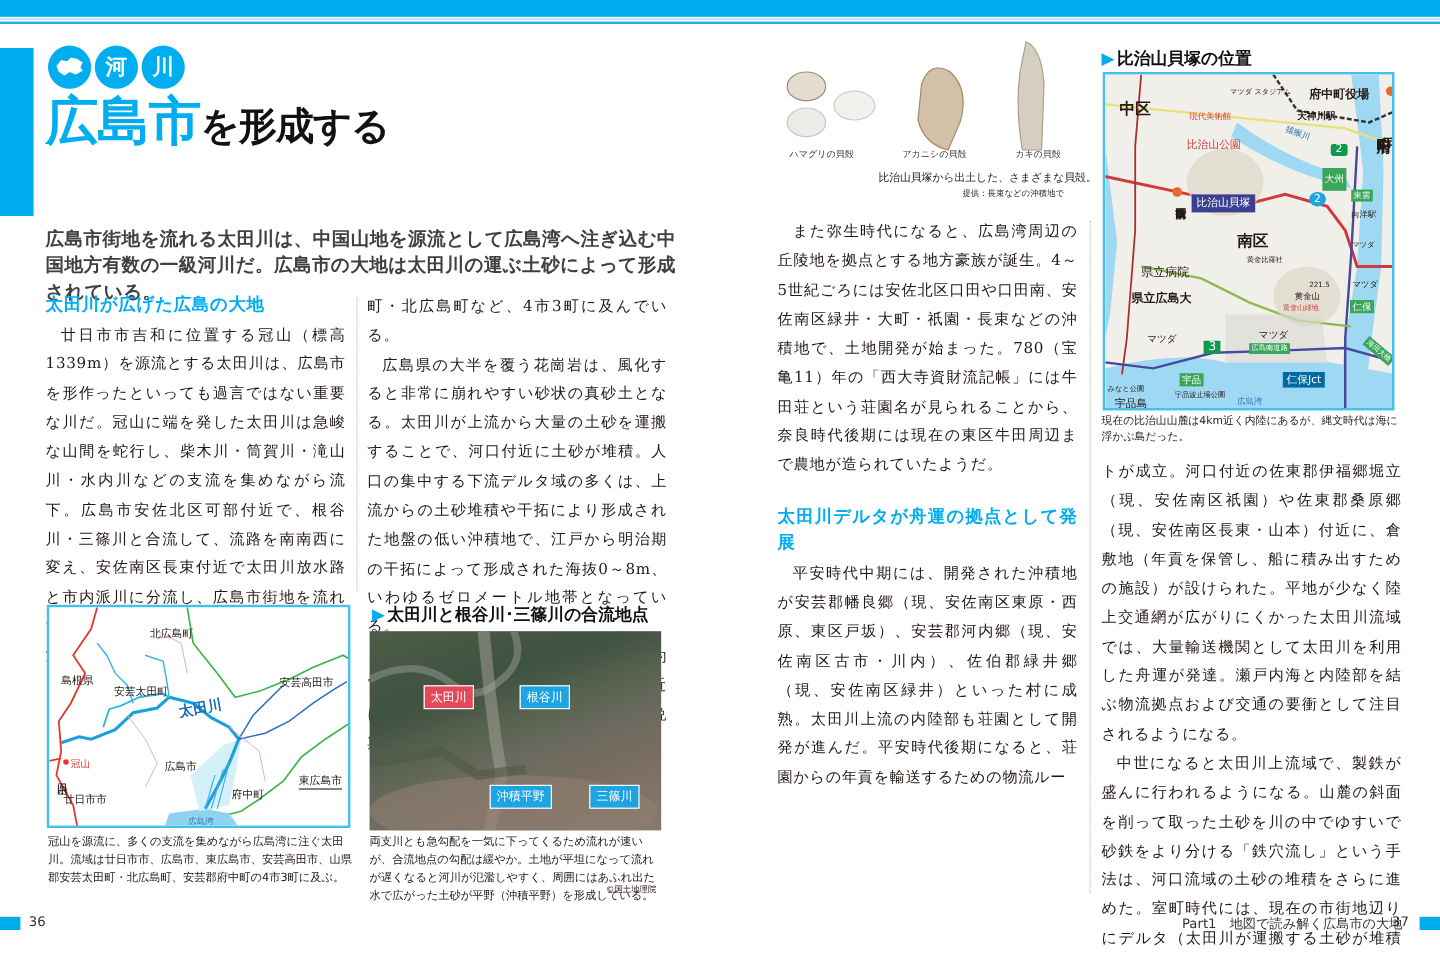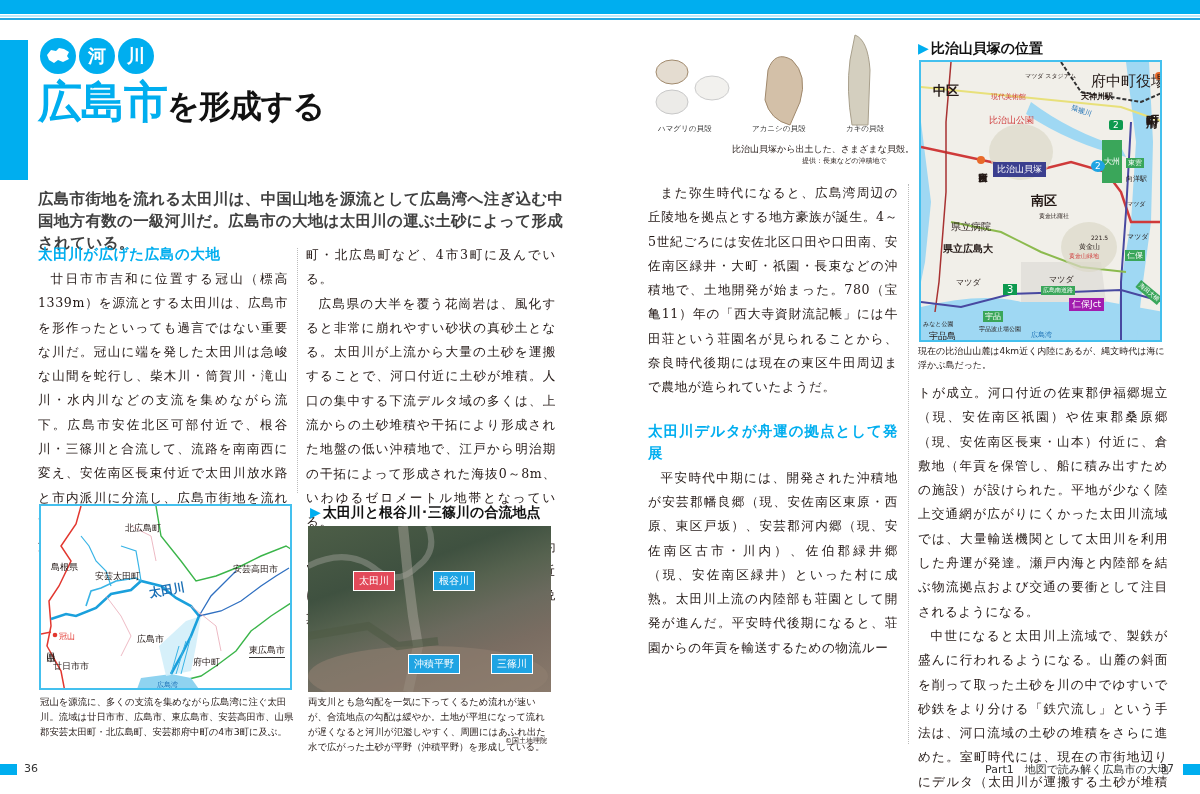--- a/index.html
+++ b/index.html
@@ -191,48 +191,48 @@
     <path d="M30 160 L80 170 L120 190 L160 205 L205 210" stroke="#8cba4e" stroke-width="2" fill="none"></path>
     <path d="M0 25 L100 35 L200 45 L243 60" stroke="#e8e07a" stroke-width="2" fill="none"></path>
     <path d="M140 0 L160 30 L220 40 L243 30" stroke="#333" stroke-width="2" fill="none" stroke-dasharray="4 2"></path>
     <ellipse cx="100" cy="90" rx="32" ry="28" fill="#dcd9c7" opacity="0.7"></ellipse>
     <ellipse cx="168" cy="185" rx="28" ry="25" fill="#dcd9c7" opacity="0.7"></ellipse>
     <circle cx="60" cy="98" r="4" fill="#e86a2a"></circle>
     <circle cx="238" cy="14" r="4" fill="#e86a2a"></circle>
   </svg>
   <span class="lab" style="left:12px; top:20px; font-size:13px; font-weight:bold;">中区</span>
   <span class="lab" style="left:104px; top:10px; font-size:6px;">マツダ スタジアム</span>
-  <span class="lab" style="left:170px; top:10px; font-size:15px; font-weight:normal;text-align:right;">府中町役場</span>
+  <span class="lab" style="left:170px; top:10px; font-size:10px; font-weight:bold;text-align:right;">府中町役場</span>
   <span class="lab" style="left:160px; top:29px; font-size:8px; font-weight:bold;">天神川駅</span>
   <span class="lab" style="left:222px; top:42px; font-size:13px; font-weight:bold; writing-mode:vertical-rl;">府中町</span>
   <span class="lab" style="left:70px; top:30px; font-size:7px; color:#cf3a3a;">現代美術館</span>
   <span class="lab" style="left:150px; top:44px; font-size:7px; color:#1a6fb5; transform:rotate(20deg);">猿猴川</span>
   <span class="lab" style="left:188px; top:58px; font-size:9px; color:#fff; background:#0d9a4f; padding:0 4px; border-radius:2px;">2</span>
   <span class="lab" style="left:68px; top:52px; font-size:9px; color:#cf3a3a;">比治山公園</span>
-  <span class="lab" style="left:181px; top:78px; font-size:8px; color:#fff; background:#3aa65a; padding:16px 2px;">大州</span>
+  <span class="lab" style="left:181px; top:78px; font-size:8px; color:#fff; background:#3aa65a; padding:4px 2px;">大州</span>
   <span class="lab" style="left:72px; top:100px; font-size:9px; color:#fff; background:#3b3f8f; padding:1px 4px;">比治山貝塚</span>
   <span class="lab" style="left:170px; top:98px; font-size:9px; color:#fff; background:#1fa4e3; border-radius:50%; padding:1px 4px;">2</span>
   <span class="lab" style="left:205px; top:96px; font-size:7px; color:#fff; background:#3aa65a; padding:0 2px;">東雲</span>
   <span class="lab" style="left:205px; top:112px; font-size:7px;">向洋駅</span>
   <span class="lab" style="left:55px; top:104px; font-size:9px; font-weight:bold; writing-mode:vertical-rl;">南区役所</span>
   <span class="lab" style="left:110px; top:130px; font-size:13px; font-weight:bold;">南区</span>
   <span class="lab" style="left:118px; top:150px; font-size:6px;">黄金比羅社</span>
   <span class="lab" style="left:206px; top:138px; font-size:6px;">マツダ</span>
   <span class="lab" style="left:30px; top:158px; font-size:10px;">県立病院</span>
   <span class="lab" style="left:170px; top:172px; font-size:6px;">221.5</span>
   <span class="lab" style="left:158px; top:180px; font-size:7px;">黄金山</span>
   <span class="lab" style="left:148px; top:190px; font-size:6px; color:#cf3a3a;">黄金山緑地</span>
   <span class="lab" style="left:206px; top:170px; font-size:7px;">マツダ</span>
   <span class="lab" style="left:22px; top:180px; font-size:10px; font-weight:bold;">県立広島大</span>
   <span class="lab" style="left:204px; top:188px; font-size:8px; color:#fff; background:#3aa65a; padding:0 2px;">仁保</span>
   <span class="lab" style="left:35px; top:215px; font-size:8px;">マツダ</span>
   <span class="lab" style="left:128px; top:212px; font-size:8px;">マツダ</span>
   <span class="lab" style="left:120px; top:224px; font-size:6px; color:#fff; background:#3aa65a; padding:0 2px;">広島南道路</span>
   <span class="lab" style="left:82px; top:222px; font-size:10px; color:#fff; background:#0d9a4f; padding:0 4px;">3</span>
-  <span class="lab" style="left:148px; top:236px; font-size:9px; color:#fff; background:#a21caf; padding:0 3px;text-align:center;">仁保Jct</span>
+  <span class="lab" style="left:148px; top:248px; font-size:9px; color:#fff; background:#0369a1; padding:0 3px;text-align:center;">仁保Jct</span>
   <span class="lab" style="left:214px; top:226px; font-size:6px; color:#fff; background:#3aa65a; padding:0 2px; transform:rotate(40deg);">海田大橋</span>
   <span class="lab" style="left:62px; top:249px; font-size:8px; color:#fff; background:#3aa65a; padding:0 2px;">宇品</span>
   <span class="lab" style="left:2px; top:258px; font-size:6px;">みなと公園</span>
   <span class="lab" style="left:58px; top:263px; font-size:6px;">宇品波止場公園</span>
   <span class="lab" style="left:8px; top:268px; font-size:9px;">宇品島</span>
   <span class="lab" style="left:110px; top:268px; font-size:7px; color:#1a6fb5;">広島湾</span>
 </div>
 <div class="caption" style="left:918px; top:344px; width:250px; font-size:9px; line-height:14px;">現在の比治山山麓は4km近く内陸にあるが、縄文時代は海に浮かぶ島だった。</div>
 
 <div class="col" style="left:918px; top:381px; width:250px;">

